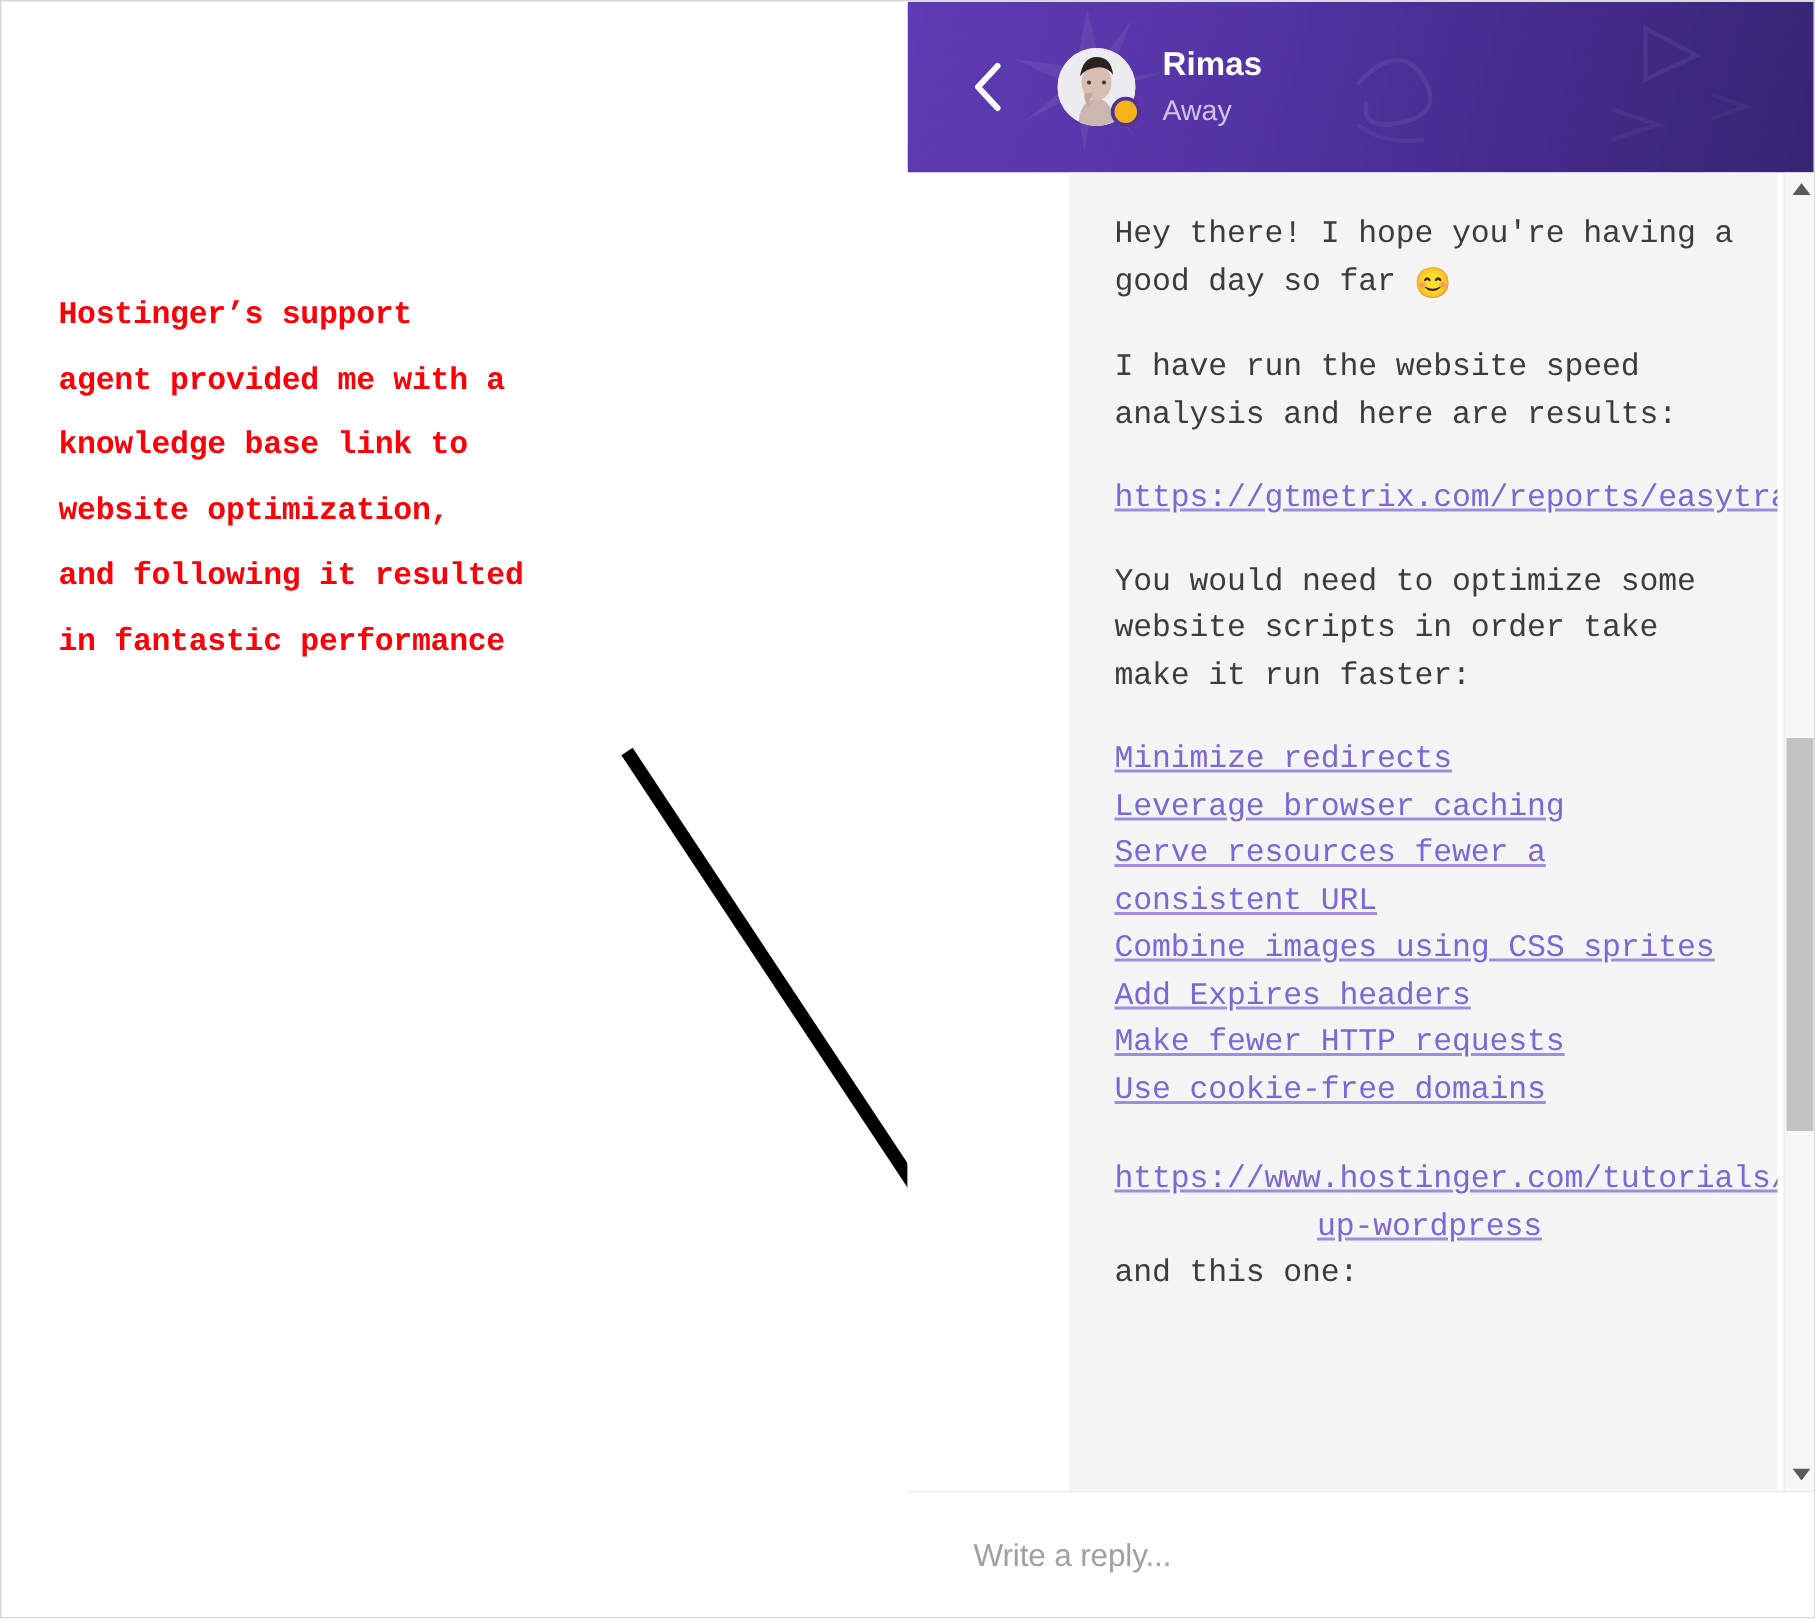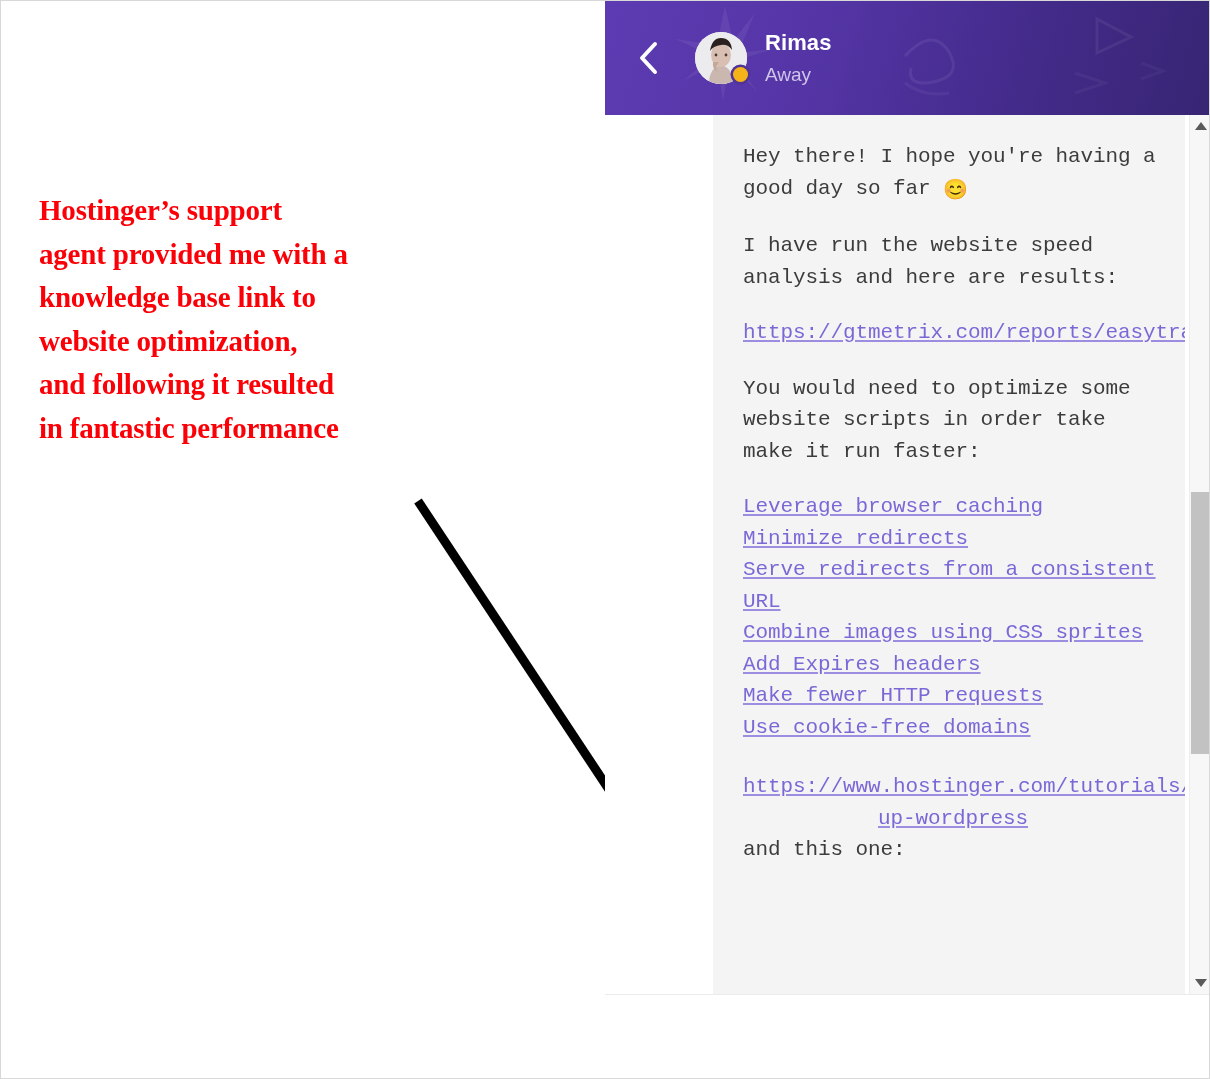--- a/index.html
+++ b/index.html
@@ -25,23 +25,23 @@
     overflow: hidden;
   }
 
   
   .annotation-text {
     position: absolute;
     left: 38px;
     top: 188px;
     width: 500px;
     color: #fb0007;
-    font-family: Liberation Serif, serif;
+    font-family: Liberation Mono, monospace;
     font-weight: bold;
-    font-size: 29px;
+    font-size: 21px;
     line-height: 43.5px;
     letter-spacing: -0.2px;
     white-space: pre-line;
   }
   .annotation-arrow {
     position: absolute;
     left: 390px;
     top: 480px;
     width: 340px;
     height: 470px;
@@ -62,21 +62,21 @@
   }
 
   
   .chat-header {
     position: relative;
     height: 114px;
     flex: 0 0 114px;
     background: linear-gradient(105deg, #5d3bb2 0%, #5535a6 34%, #452c8e 64%, #372573 100%);
     display: flex;
     align-items: center;
-    padding-left: 22px;
+    padding-left: 32px;
     box-sizing: border-box;
     overflow: hidden;
   }
   .header-deco {
     position: absolute;
     inset: 0;
     opacity: 0.12;
     pointer-events: none;
   }
   .back-btn {
@@ -333,23 +333,23 @@
 
         <p class="msg-para">I have run the website speed analysis and here are results:</p>
 
         <div class="msg-link-block">
           <a class="msg-link" href="#">https://gtmetrix.com/reports/easytradingtips.com/vpxMskgd</a>
         </div>
 
         <p class="msg-para">You would need to optimize some website scripts in order take make it run faster:</p>
 
         <div class="link-list">
+          <a class="msg-link" href="#">Minimize redirects</a>
           <a class="msg-link" href="#">Leverage browser caching</a>
-          <a class="msg-link" href="#">Minimize redirects</a>
-          <a class="msg-link" href="#">Serve redirects from a consistent URL</a>
+          <a class="msg-link" href="#">Serve resources fewer a consistent URL</a>
           <a class="msg-link" href="#">Combine images using CSS sprites</a>
           <a class="msg-link" href="#">Add Expires headers</a>
           <a class="msg-link" href="#">Make fewer HTTP requests</a>
           <a class="msg-link" href="#">Use cookie-free domains</a>
         </div>
 
 
         <div class="msg-link-block" style="margin-bottom:0;text-align:center;">
           <a class="msg-link" href="#">https://www.hostinger.com/tutorials/speed-up-wordpress</a>
         </div>
@@ -368,16 +368,17 @@
         </div>
         <div class="sb-arrow">
           <svg width="12" height="8" viewBox="0 0 12 8">
             <polygon points="0,0 12,0 6,8" fill="#5a5a5a"></polygon>
           </svg>
         </div>
       </div>
     </div>
 
     <div class="chat-footer">
+      <div class="reply-input">Write a reply...</div>
     </div>
 
   </div>
 </div>
 
 </body></html>

